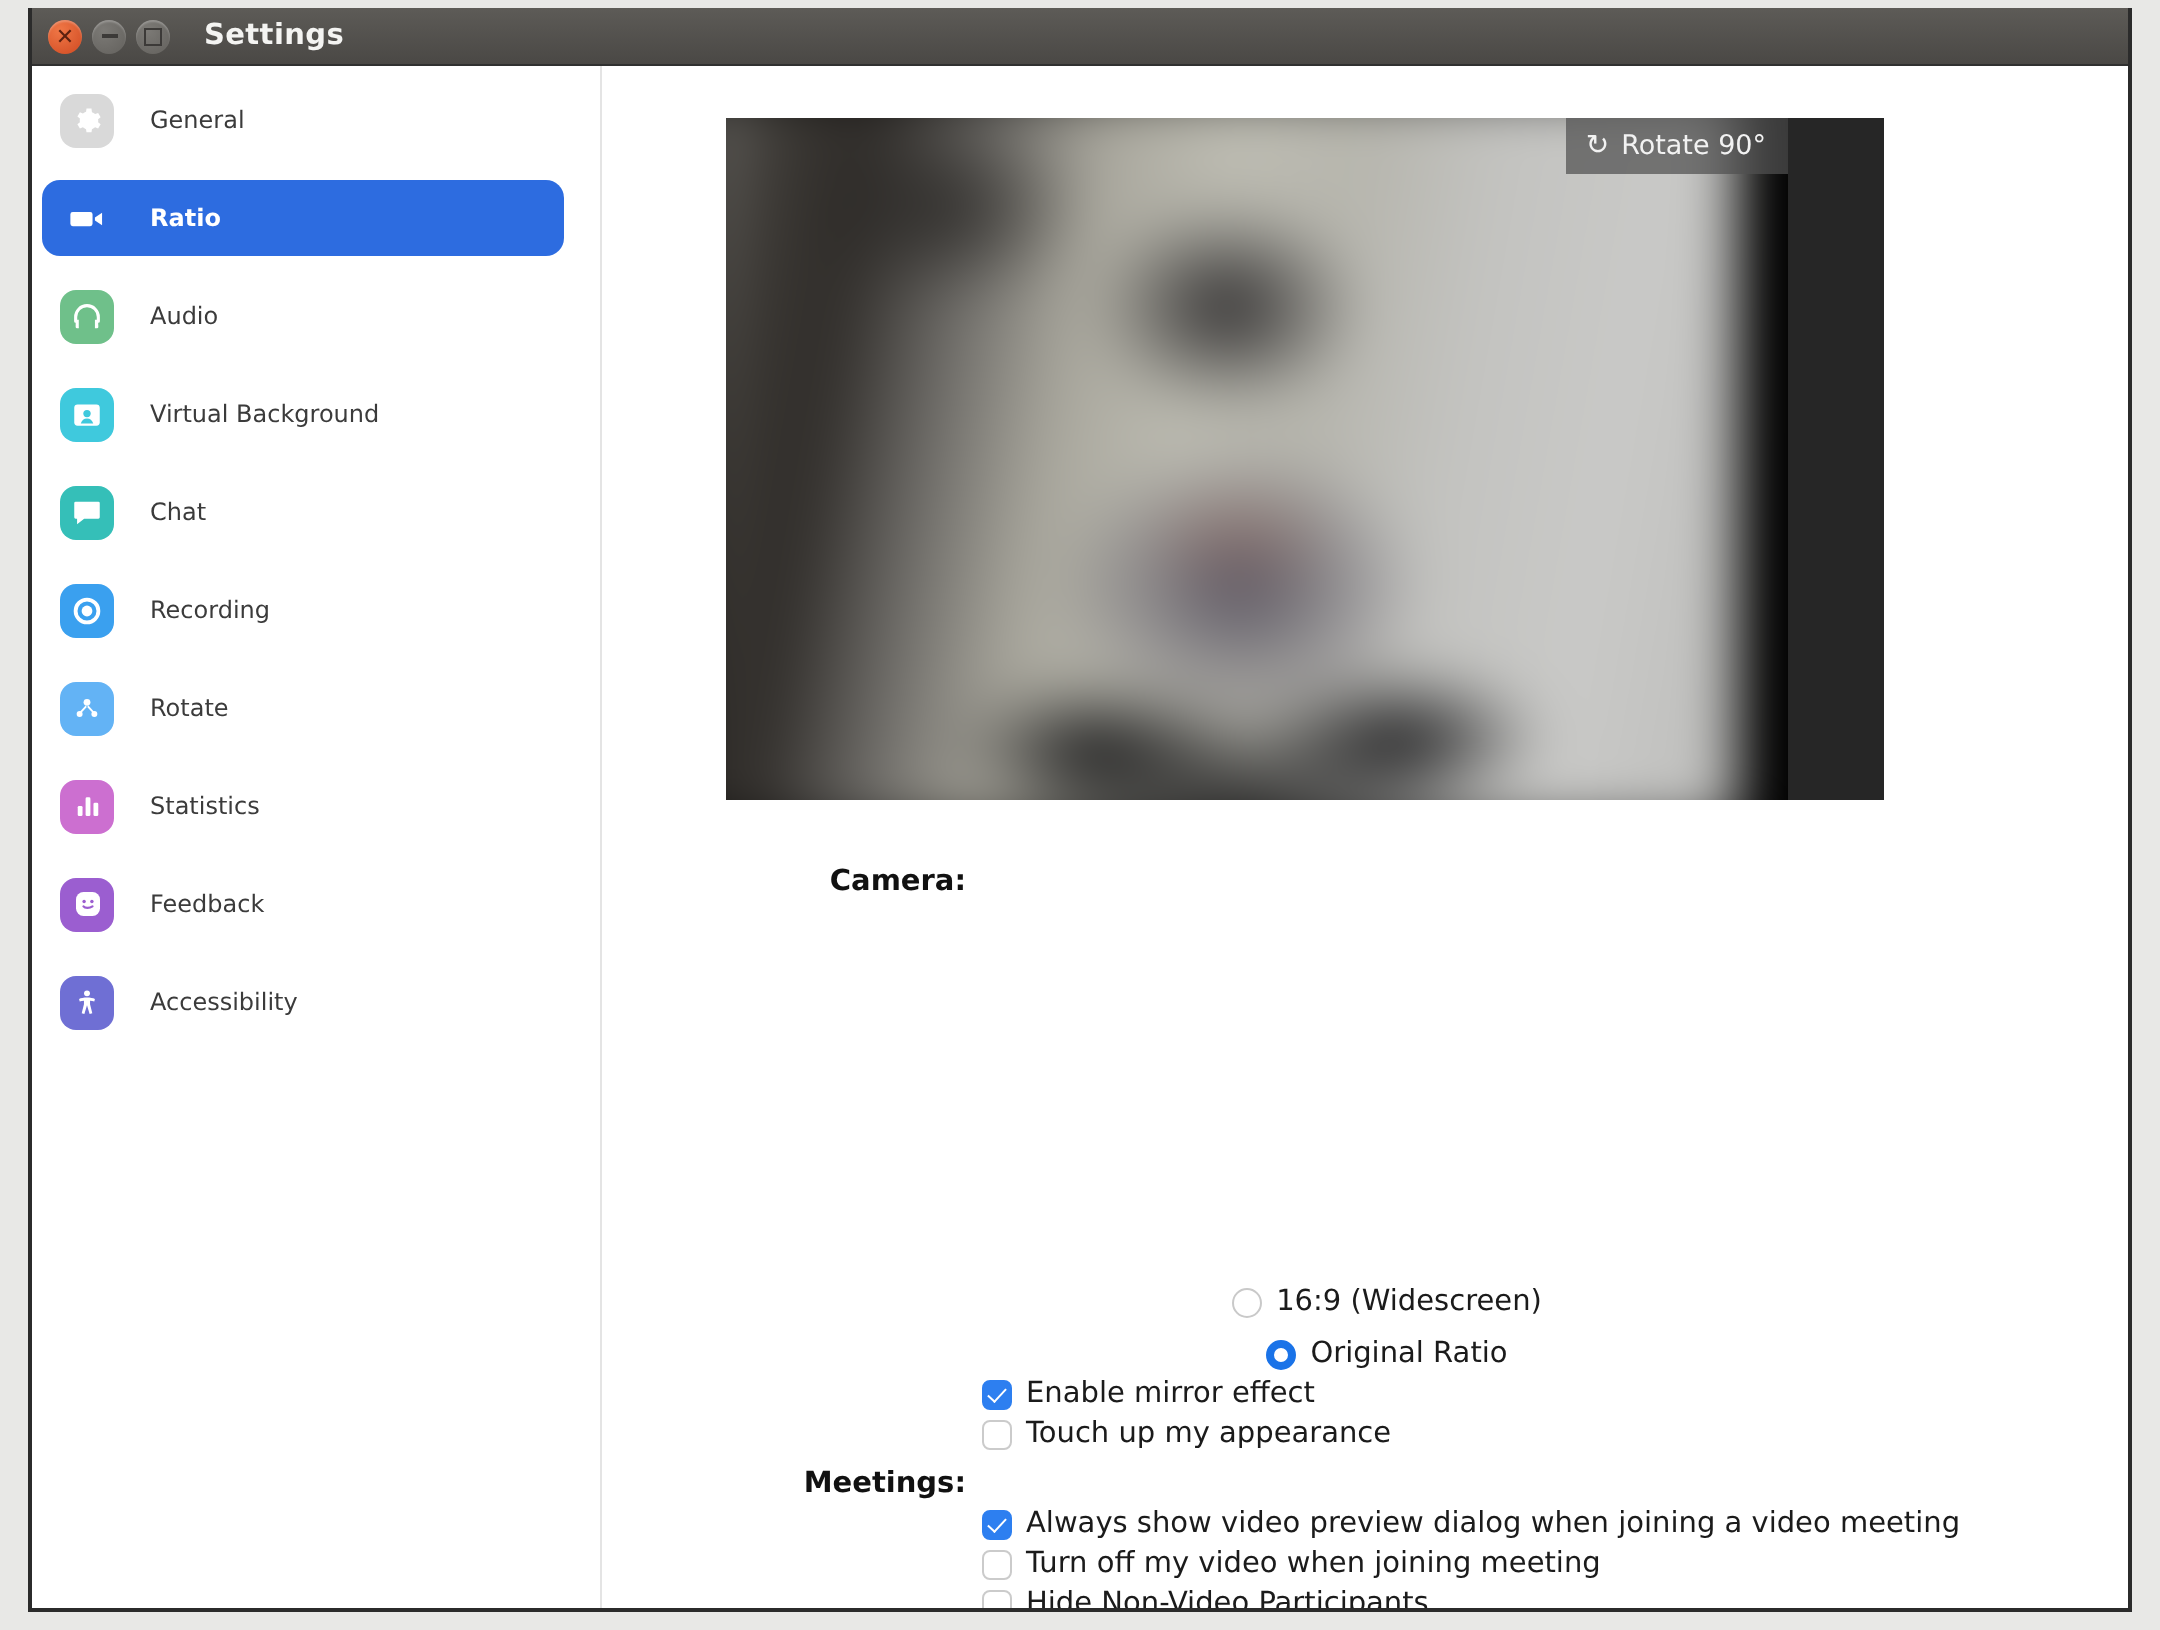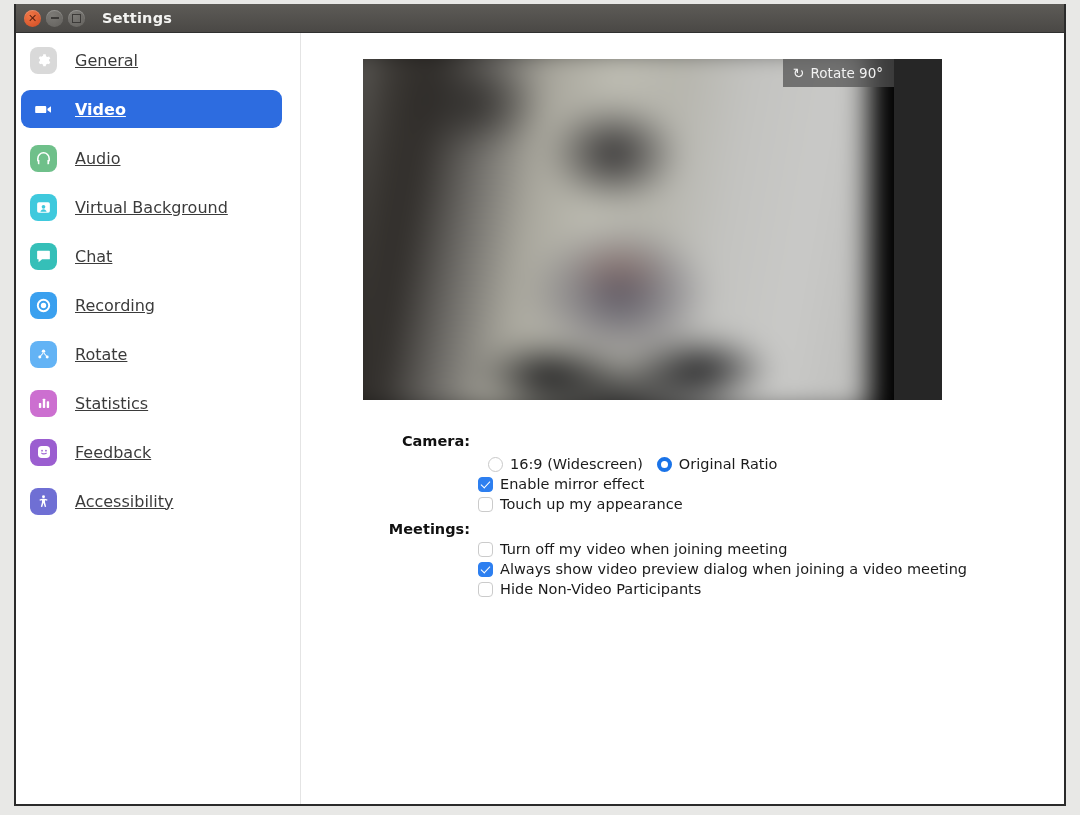--- a/index.html
+++ b/index.html
@@ -98,23 +98,22 @@
   }
   .nav-item.active { background: #2d6ce0; }
   .nav-icon {
     width: 27px; height: 27px;
     border-radius: 8px;
     flex: 0 0 27px;
     display: flex; align-items: center; justify-content: center;
     margin-right: 18px;
   }
   .nav-label {
-    font-size: 16px;
+    font-size: 12px;
     color: #3b3b3b;
-    text-decoration: underline;
   }
   .nav-item.active .nav-label { color: #ffffff; font-weight: bold; }
 
   
   #main {
     flex: 1;
     position: relative;
   }
 
   #preview {
@@ -170,21 +169,21 @@
     color: #f2f2f2;
     font-size: 13.5px;
     cursor: pointer;
     white-space: nowrap;
   }
   #rotate-btn .rot-ico { font-size: 14px; line-height: 1; display:block; }
 
   
   #settings {
     position: absolute;
-    left: 0;
+    left: 13px;
     top: 400px;
     width: 100%;
   }
   .row {
     display: flex;
     align-items: center;
     margin-bottom: 4px;
   }
   .row-label {
     width: 177px;
@@ -264,21 +263,21 @@
   }
   .check.on::after {
     content: "";
     position: absolute;
     left: 4.2px; top: 1.4px;
     width: 4px; height: 8px;
     border: solid #ffffff;
     border-width: 0 1.9px 1.9px 0;
     transform: rotate(43deg);
   }
-  .ratio-row { gap: 10px; }
+  .ratio-row { gap: 10px; flex-direction: column; }
 </style>
 </head>
 <body>
 
 <div id="window">
 
   <div id="titlebar">
     <div class="wbtns">
       <div class="wbtn close">
           <span>✕</span>
@@ -306,21 +305,21 @@
         <div class="nav-label">General</div>
       </div>
 
       <div class="nav-item active">
         <div class="nav-icon">
           <svg width="19" height="19" viewBox="0 0 24 24" fill="#ffffff">
             <path d="M3 7.5h11a1.5 1.5 0 011.5 1.5v6A1.5 1.5 0 0114 16.5H3A1.5 1.5 0 011.5 15V9A1.5 1.5 0 013 7.5z"></path>
             <path d="M17 11l4.5-3v8L17 13z"></path>
           </svg>
         </div>
-        <div class="nav-label">Video</div>
+        <div class="nav-label">Ratio</div>
       </div>
 
       <div class="nav-item">
         <div class="nav-icon" style="background:#6fc08a">
           <svg width="17" height="17" viewBox="0 0 24 24" fill="none" stroke="#ffffff" stroke-width="2.2" stroke-linecap="round">
             <path d="M4 15v-3a8 8 0 0116 0v3"></path>
             <path d="M4 14h2.2v6H5a1 1 0 01-1-1z" fill="#ffffff" stroke="none"></path>
             <path d="M19.8 14H17.6v6H19a1 1 0 001-1z" fill="#ffffff" stroke="none"></path>
           </svg>
         </div>
@@ -447,29 +446,29 @@
             <span class="lbl">Touch up my appearance</span>
           </div>
         </div>
 
         <div class="row" style="margin-top:9px;">
           <div class="row-label">Meetings:</div>
         </div>
         <div class="row">
           <div class="row-label empty">.</div>
           <div class="ctrl">
+            <span class="check on"></span>
+            <span class="lbl">Always show video preview dialog when joining a video meeting</span>
+          </div>
+        </div>
+        <div class="row">
+          <div class="row-label empty">.</div>
+          <div class="ctrl">
             <span class="check"></span>
             <span class="lbl">Turn off my video when joining meeting</span>
-          </div>
-        </div>
-        <div class="row">
-          <div class="row-label empty">.</div>
-          <div class="ctrl">
-            <span class="check on"></span>
-            <span class="lbl">Always show video preview dialog when joining a video meeting</span>
           </div>
         </div>
         <div class="row">
           <div class="row-label empty">.</div>
           <div class="ctrl">
             <span class="check"></span>
             <span class="lbl">Hide Non-Video Participants</span>
           </div>
         </div>
 

